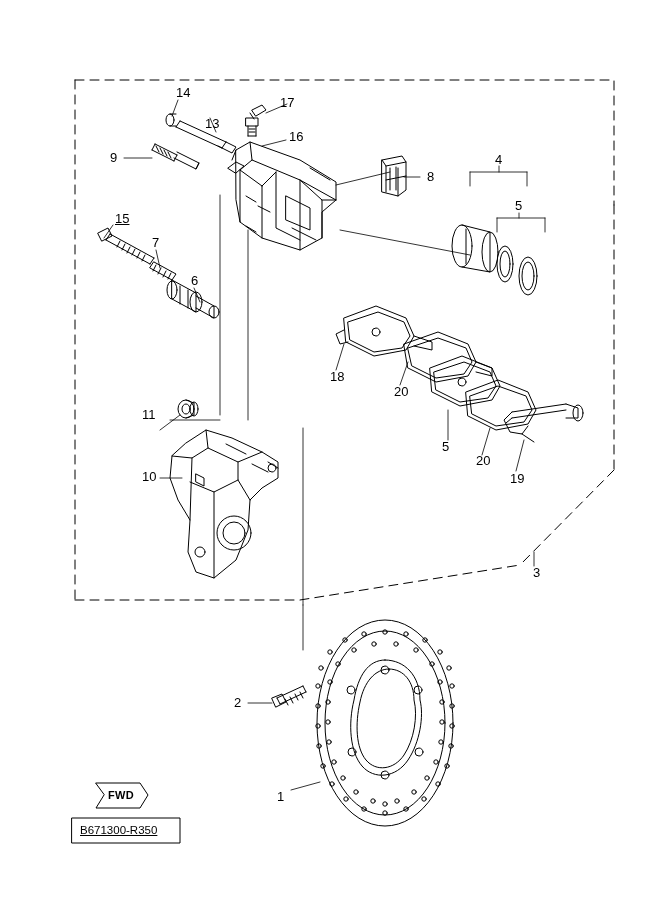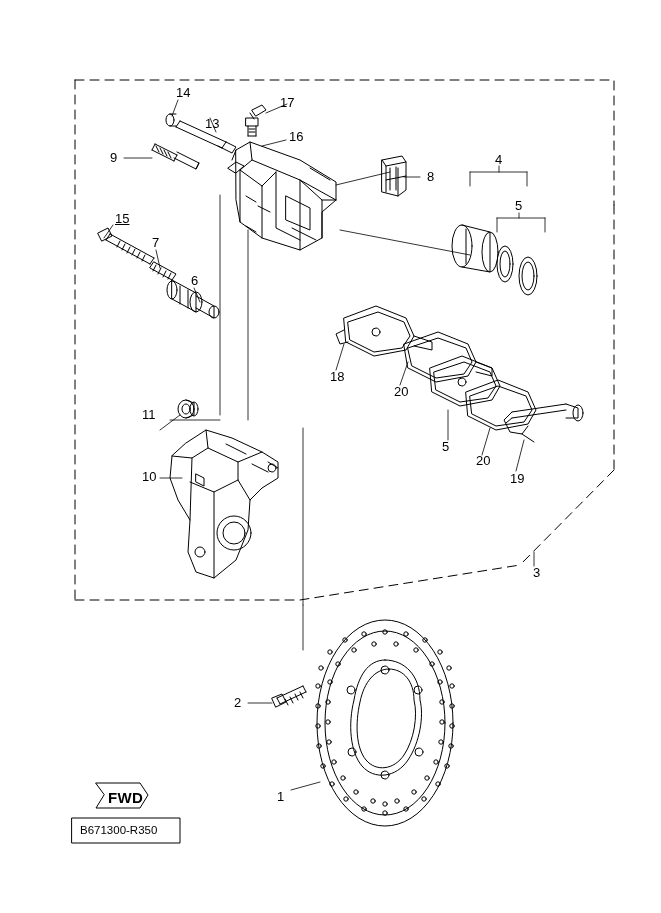--- a/index.html
+++ b/index.html
@@ -33,21 +33,21 @@
   .partcode {
     position: absolute;
     font-family: "Liberation Sans", sans-serif;
     font-size: 11.5px;
     color: #000000;
     white-space: nowrap;
   }
   .fwd-label {
     position: absolute;
     font-family: "Liberation Sans", sans-serif;
-    font-size: 15px;
+    font-size: 11px;
     font-weight: bold;
     color: #000000;
     letter-spacing: 0.3px;
   }
 </style>
 </head>
 <body>
 
 <div id="page">
 
@@ -380,15 +380,15 @@
   <div class="callout" style="left:115px; top:212px;text-decoration:underline;">15</div>
   <div class="callout" style="left:289px; top:130px;">16</div>
   <div class="callout" style="left:280px; top:96px;">17</div>
   <div class="callout" style="left:330px; top:370px;">18</div>
   <div class="callout" style="left:510px; top:450px;margin-top:22px;">19</div>
   <div class="callout" style="left:394px; top:385px;">20</div>
   <div class="callout" style="left:476px; top:454px;">20</div>
 
   <div class="fwd-label" style="left:108px; top:789px;">FWD</div>
 
-  <div class="partcode" style="left:80px; top:824px;">B671300-R350</div>
+  <div class="partcode" style="left:80px; top:824px;text-decoration:underline;">B671300-R350</div>
 
 </div>
 
 </body></html>

